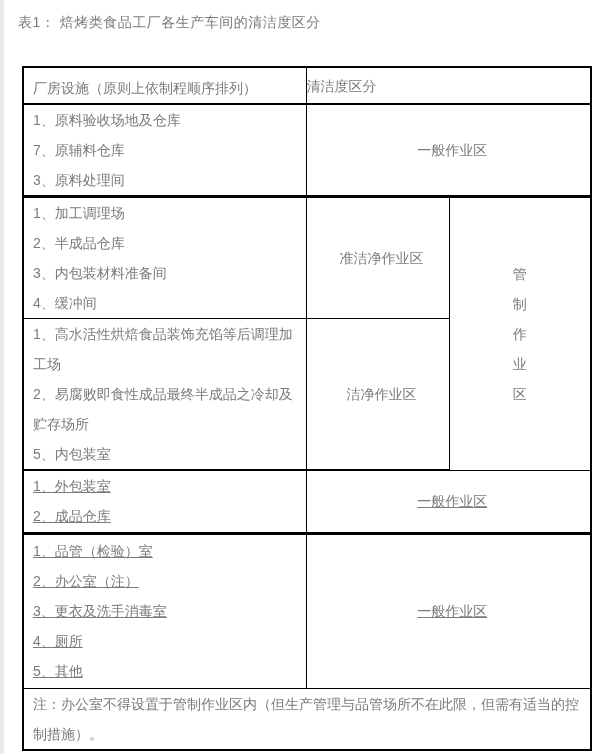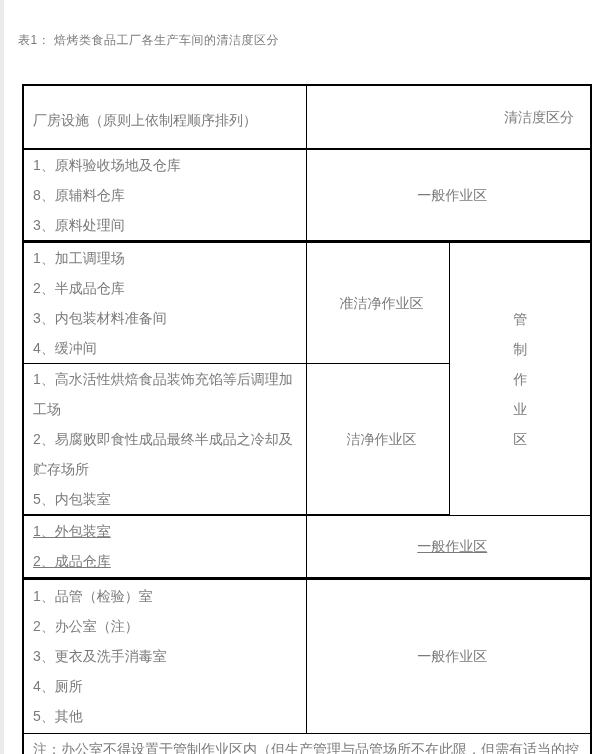--- a/index.html
+++ b/index.html
@@ -14,22 +14,22 @@
     overflow: hidden;
     position: relative;
   }
   .left-edge-strip {
     position: absolute;
     left: 0; top: 0;
     width: 4px; height: 754px;
     background: #ebebeb;
   }
   .page-title {
-    margin: 30px 0 0 18px;
-    font-size: 12px;
+    margin: 12px 0 0 18px;
+    font-size: 14px;
     line-height: 20px;
     color: #7b7b7b;
     letter-spacing: 0.5px;
   }
   table.clean-table {
     border-collapse: collapse;
     table-layout: fixed;
     width: 568px;
     margin: 34px 0 0 22px;
     border: 2px solid #000;
@@ -39,54 +39,54 @@
   table.clean-table td {
     border: 1px solid #000;
     vertical-align: middle;
     line-height: 30px;
   }
   tr.hdr-row { height: 32px; }
   tr.row-1 { height: 90px; }
   tr.row-2 { height: 121px; }
   tr.row-3 { height: 148px; }
   tr.row-4 { height: 63px; }
-  tr.row-5 { height: 155px; }
+  tr.row-5 { height: 155px; text-decoration: underline; }
   tr.note-row { height: 58px; }
 
   tr.hdr-row td { border-bottom-width: 2px; }
   tr.row-1 td { border-bottom-width: 3px; }
   tr.row-3 td { border-bottom-width: 2px; }
   tr.row-4 td { border-bottom-width: 3px; text-decoration: underline; }
 
   td.facility-cell {
     padding: 0 6px 0 9px;
     text-align: left;
   }
   td.hdr-cell {
     padding: 5px 0 0 9px;
     text-align: left;
   }
   td.hdr-cell-center {
-    text-align: right;
-    padding: 16px;
+    text-align: left;
+    padding: 0;
   }
   td.zone-cell {
     padding: 0 0 0 8px;
     text-align: center;
   }
   td.vzone-cell {
     text-align: center;
     padding: 0;
   }
   .vtext {
     display: inline-block;
     width: 15px;
     word-break: break-all;
     line-height: 30px;
-    text-align: right;
+    text-align: center;
     vertical-align: middle;
   }
   td.note-cell {
     padding: 0 0 0 9px;
     text-align: left;
   }
   .facility-item { line-height: 30px; }
 </style>
 </head>
 <body>
@@ -103,21 +103,21 @@
   </colgroup>
   <tbody>
     <tr class="hdr-row">
       <td class="hdr-cell">厂房设施（原则上依制程顺序排列）</td>
       <td class="hdr-cell-center" colspan="2">清洁度区分</td>
     </tr>
 
     <tr class="row-1">
       <td class="facility-cell">
         <div class="facility-item">1、原料验收场地及仓库</div>
-        <div class="facility-item">8、原辅料仓库</div>
+        <div class="facility-item">7、原辅料仓库</div>
         <div class="facility-item">3、原料处理间</div>
       </td>
       <td class="zone-cell" colspan="2">一般作业区</td>
     </tr>
 
     <tr class="row-2">
       <td class="facility-cell">
         <div class="facility-item">1、加工调理场</div>
         <div class="facility-item">2、半成品仓库</div>
         <div class="facility-item">3、内包装材料准备间</div>

